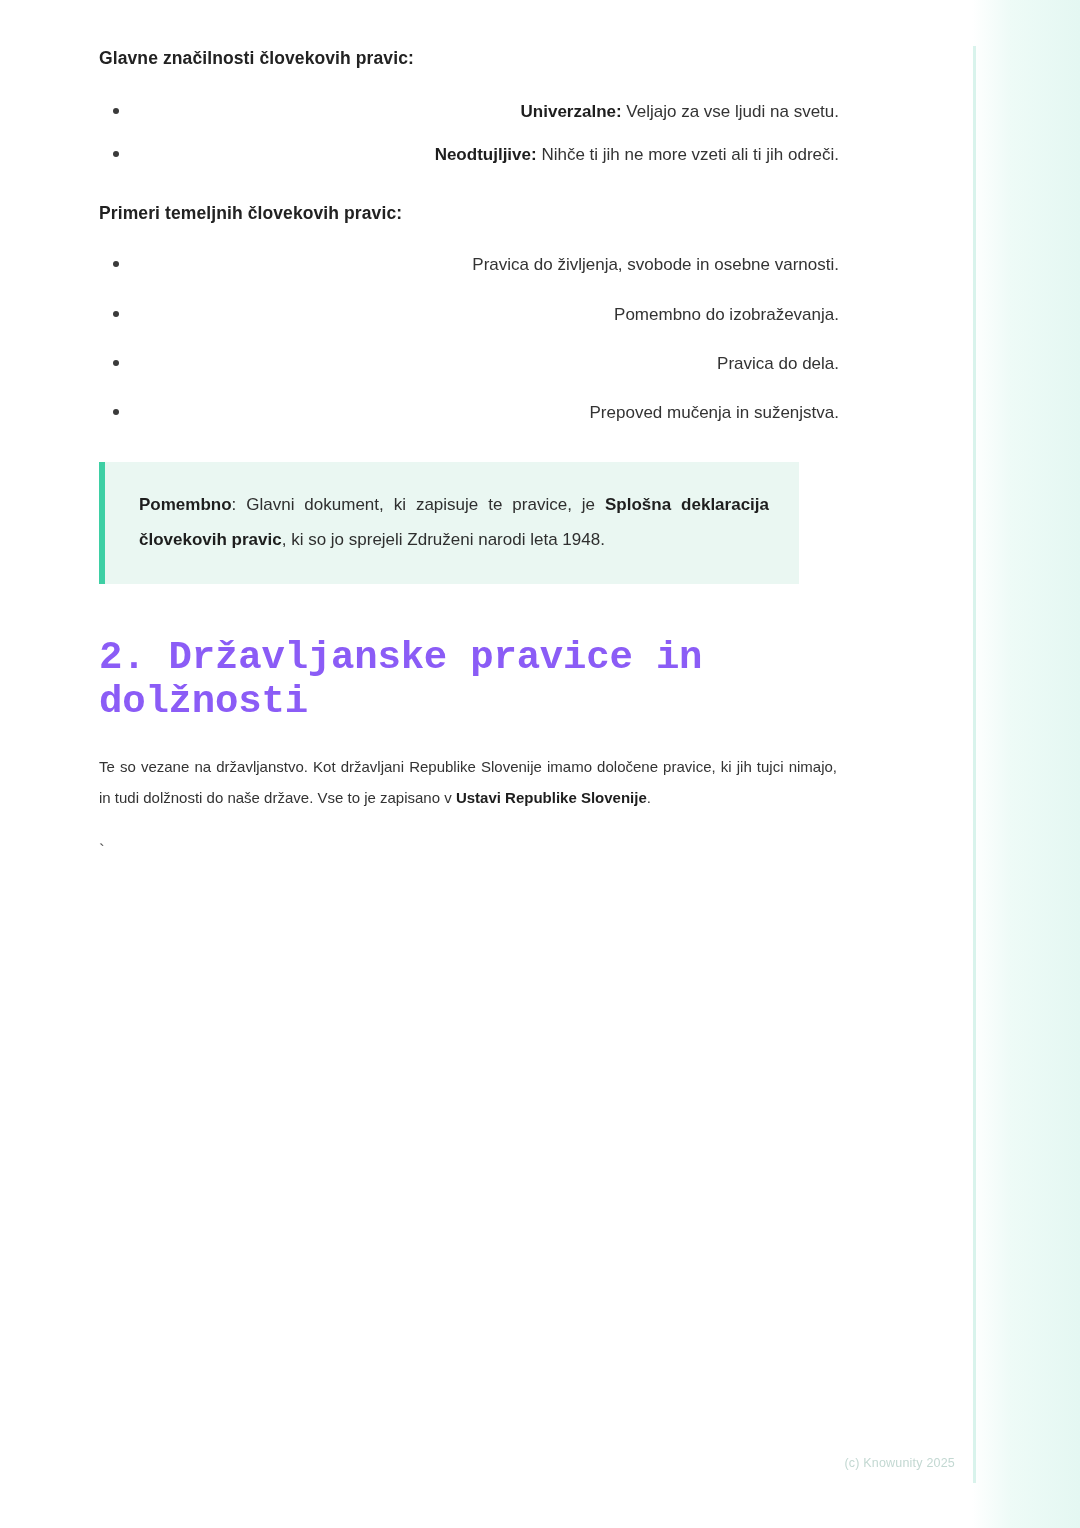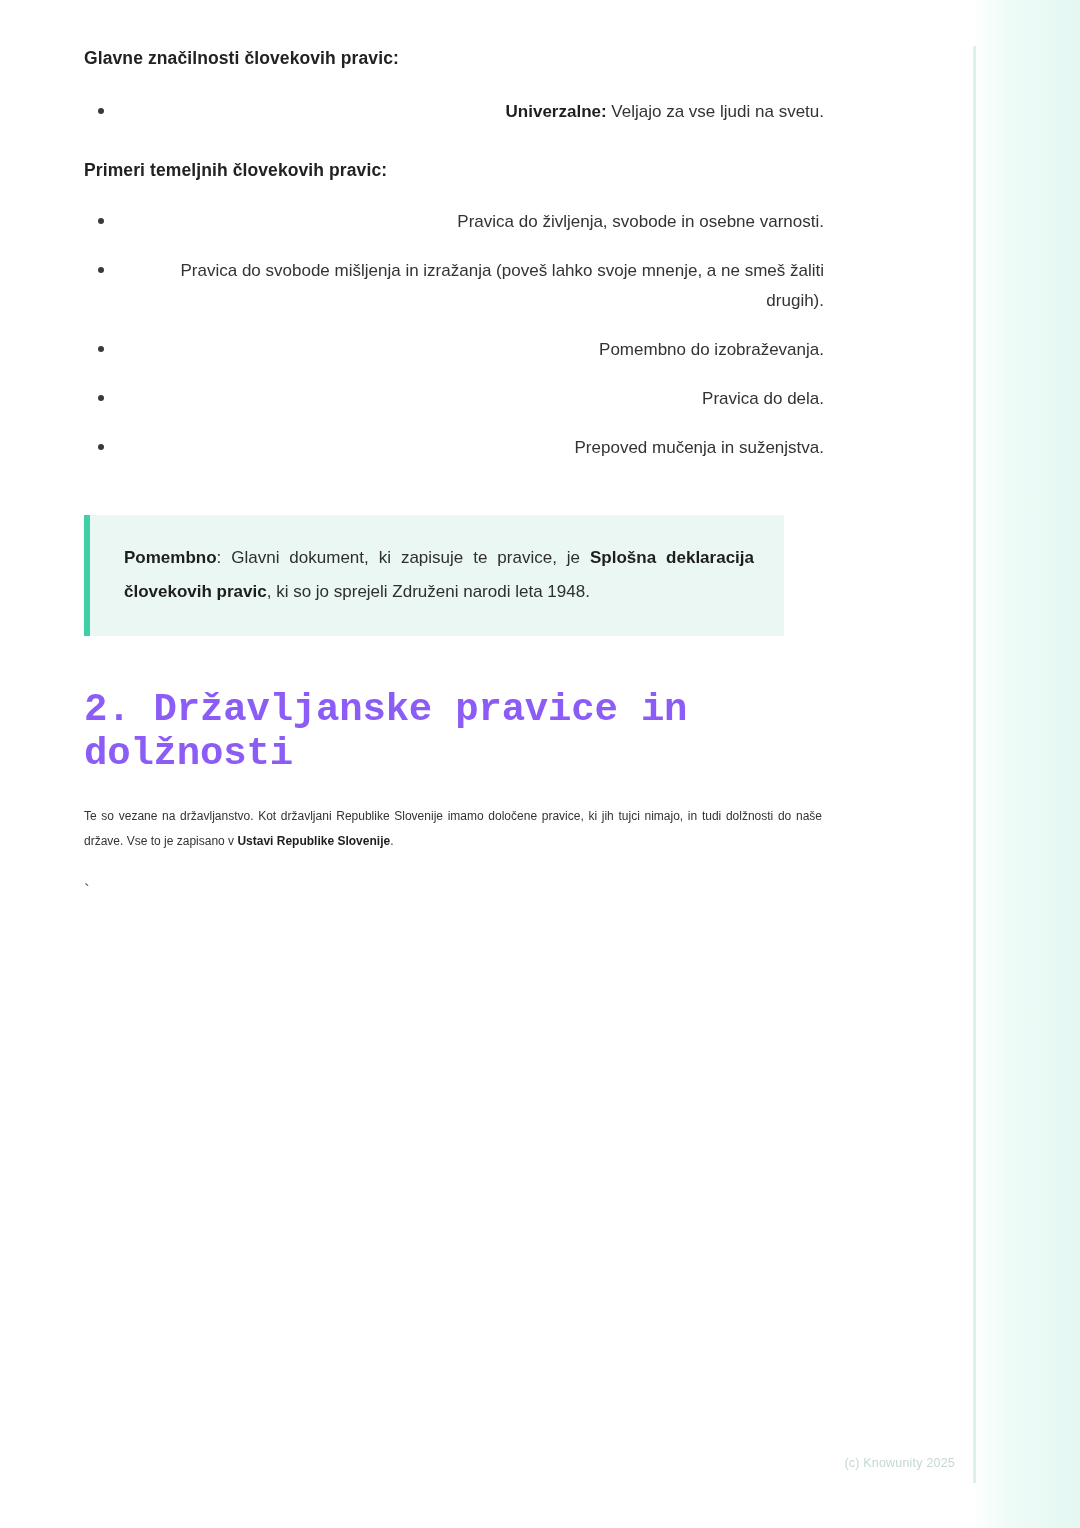--- a/index.html
+++ b/index.html
@@ -32,21 +32,21 @@
   .right-strip-line {
     position: absolute;
     top: 46px;
     right: 104px;
     width: 3px;
     height: 1437px;
     background: #d9f3ec;
   }
   .content {
     position: absolute;
-    left: 84px;
+    left: 99px;
     top: 48px;
     width: 740px;
   }
   h3.section-label {
     font-size: 17.5px;
     font-weight: bold;
     color: #222222;
     margin: 0 0 28px 0;
     letter-spacing: 0.1px;
   }
@@ -79,21 +79,21 @@
     background: #3a3a3a;
   }
   ul.bullets.spaced li {
     margin-bottom: 20px;
   }
   .b {
     font-weight: bold;
     color: #1e1e1e;
   }
   .callout {
-    margin-top: 52px;
+    margin-top: 35px;
     background: #eaf7f2;
     border-left: 6px solid #3ecfa4;
     padding: 26px 30px 26px 34px;
     width: 700px;
     box-sizing: border-box;
   }
   .callout p {
     margin: 0;
     font-size: 17px;
     line-height: 2.05;
@@ -102,21 +102,21 @@
   }
   h2.heading {
     font-size: 39px;
     font-weight: bold;
     color: #8b5cf6;
     margin: 52px 0 28px 0;
     letter-spacing: -0.2px;
     font-family: Liberation Mono, monospace;
   }
   p.body {
-    font-size: 12px;
+    font-size: 15px;
     line-height: 2.05;
     color: #333333;
     margin: 0 0 8px 0;
     text-align: justify;
     width: 738px;
   }
   .tick {
     font-size: 17px;
     color: #555555;
     margin-top: 28px;
@@ -140,30 +140,30 @@
   <div class="right-strip-line"></div>
 
   <div class="content">
 
     <h3 class="section-label">Glavne značilnosti človekovih pravic:</h3>
 
     <ul class="bullets">
       <li>
         <span class="b">Univerzalne:</span><span> Veljajo za vse ljudi na svetu.</span>
       </li>
+      <li>
+        <span class="b">Neodtujljive:</span><span> Nihče ti jih ne more vzeti ali ti jih odreči.</span>
+      </li>
     </ul>
 
     <h3 class="section-label second">Primeri temeljnih človekovih pravic:</h3>
 
     <ul class="bullets spaced">
       <li>
         <span>Pravica do življenja, svobode in osebne varnosti.</span>
-      </li>
-      <li>
-        <span>Pravica do svobode mišljenja in izražanja (poveš lahko svoje mnenje, a ne smeš žaliti drugih).</span>
       </li>
       <li>
         <span>Pomembno do izobraževanja.</span>
       </li>
       <li>
         <span>Pravica do dela.</span>
       </li>
       <li>
         <span>Prepoved mučenja in suženjstva.</span>
       </li>

